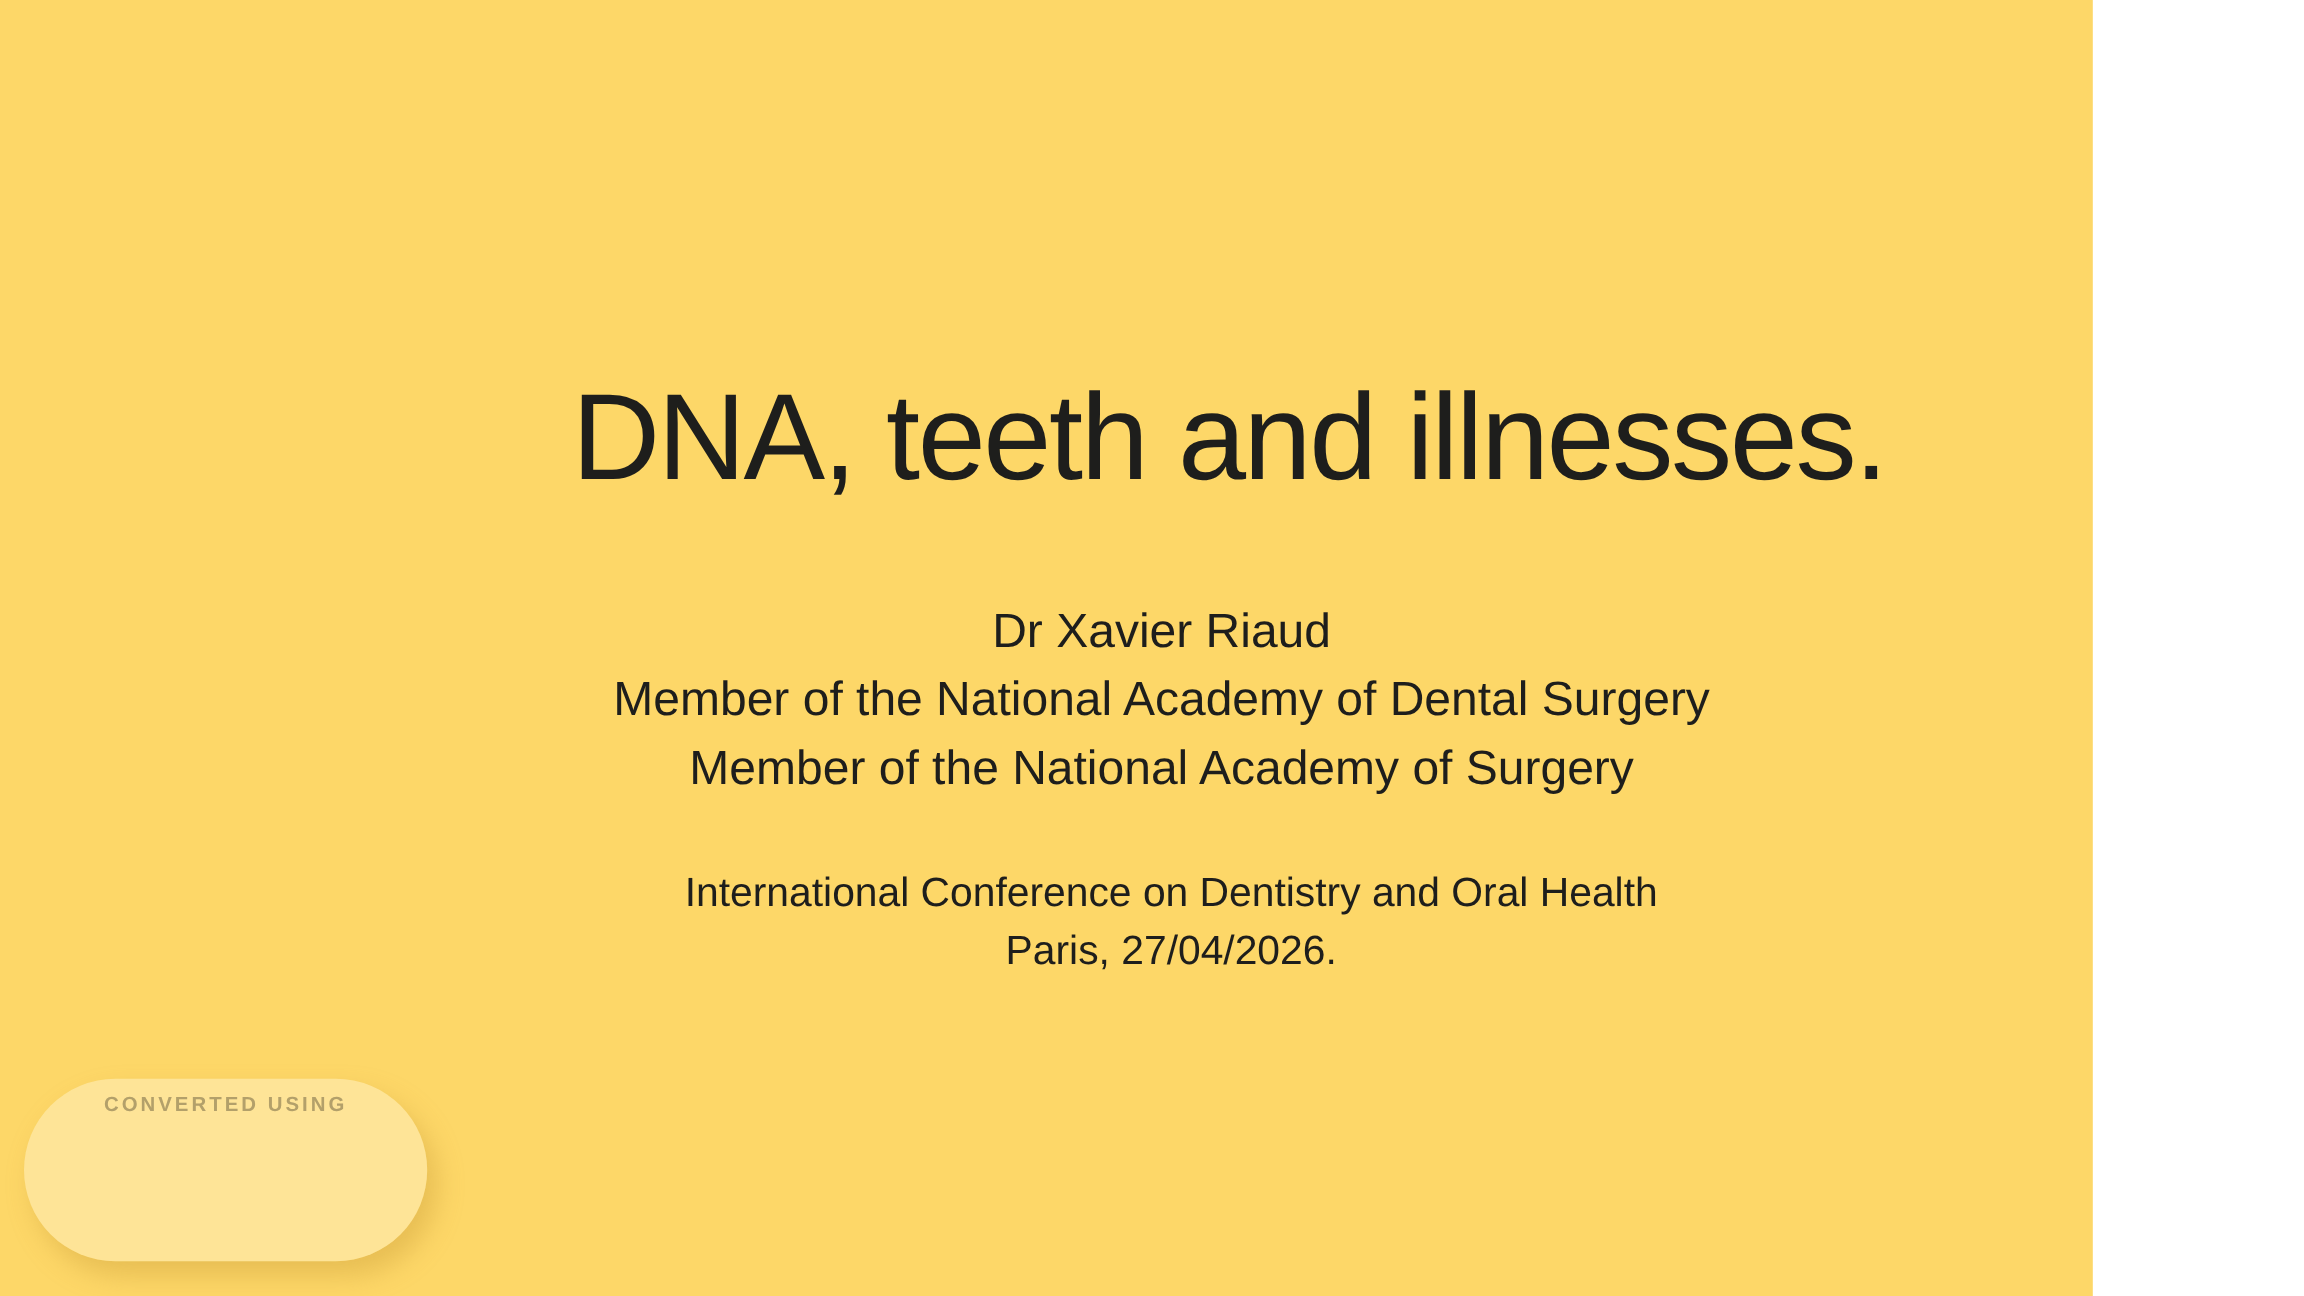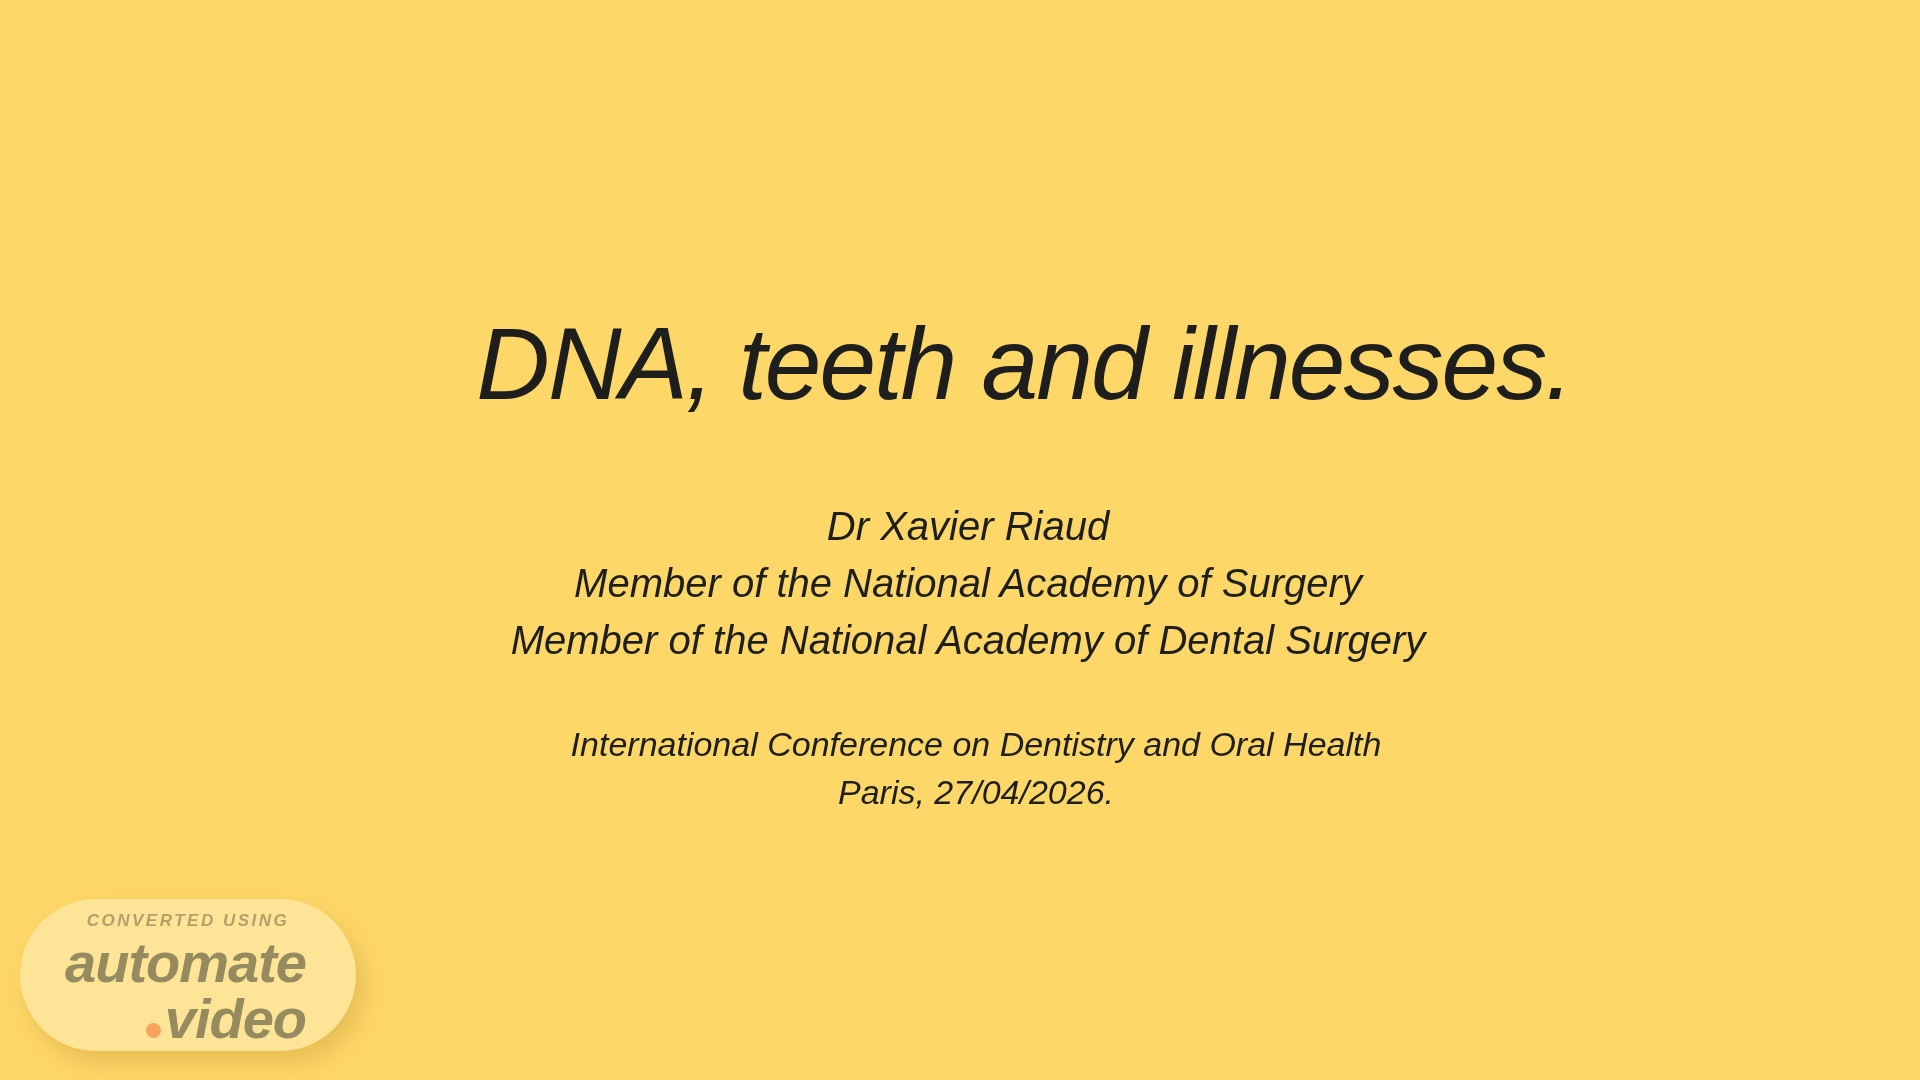--- a/index.html
+++ b/index.html
@@ -5,24 +5,23 @@
   html, body {
     margin: 0;
     padding: 0;
     width: 1920px;
     height: 1080px;
     overflow: hidden;
     font-family: "Liberation Sans", sans-serif;
   }
   .slide {
     position: relative;
-    width: 1920px;
+    width: 1744px;
     height: 1080px;
     background: #FDD768;
-    font-style: italic;
   }
   .slide-title {
     position: absolute;
     top: 306px;
     left: 0;
     width: 1920px;
     margin: 0;
     box-sizing: border-box;
     padding-left: 128px;          
     text-align: center;
@@ -97,32 +96,26 @@
 </style>
 </head>
 <body>
 
 <div class="slide">
 
   <h1 class="slide-title">DNA, teeth and illnesses.</h1>
 
   <div class="author-block">
     <div>Dr Xavier Riaud</div>
+    <div>Member of the National Academy of Dental Surgery</div>
     <div>Member of the National Academy of Surgery</div>
-    <div>Member of the National Academy of Dental Surgery</div>
   </div>
 
   <div class="event-block">
     <div>International Conference on Dentistry and Oral Health</div>
     <div>Paris, 27/04/2026.</div>
   </div>
 
   <div class="watermark">
     <div class="wm-tagline">CONVERTED USING</div>
-    <div class="wm-brand">
-      <div>automate</div>
-      <div>
-        <span class="wm-dot"></span><span>video</span>
-      </div>
-    </div>
   </div>
 
 </div>
 
 </body></html>

